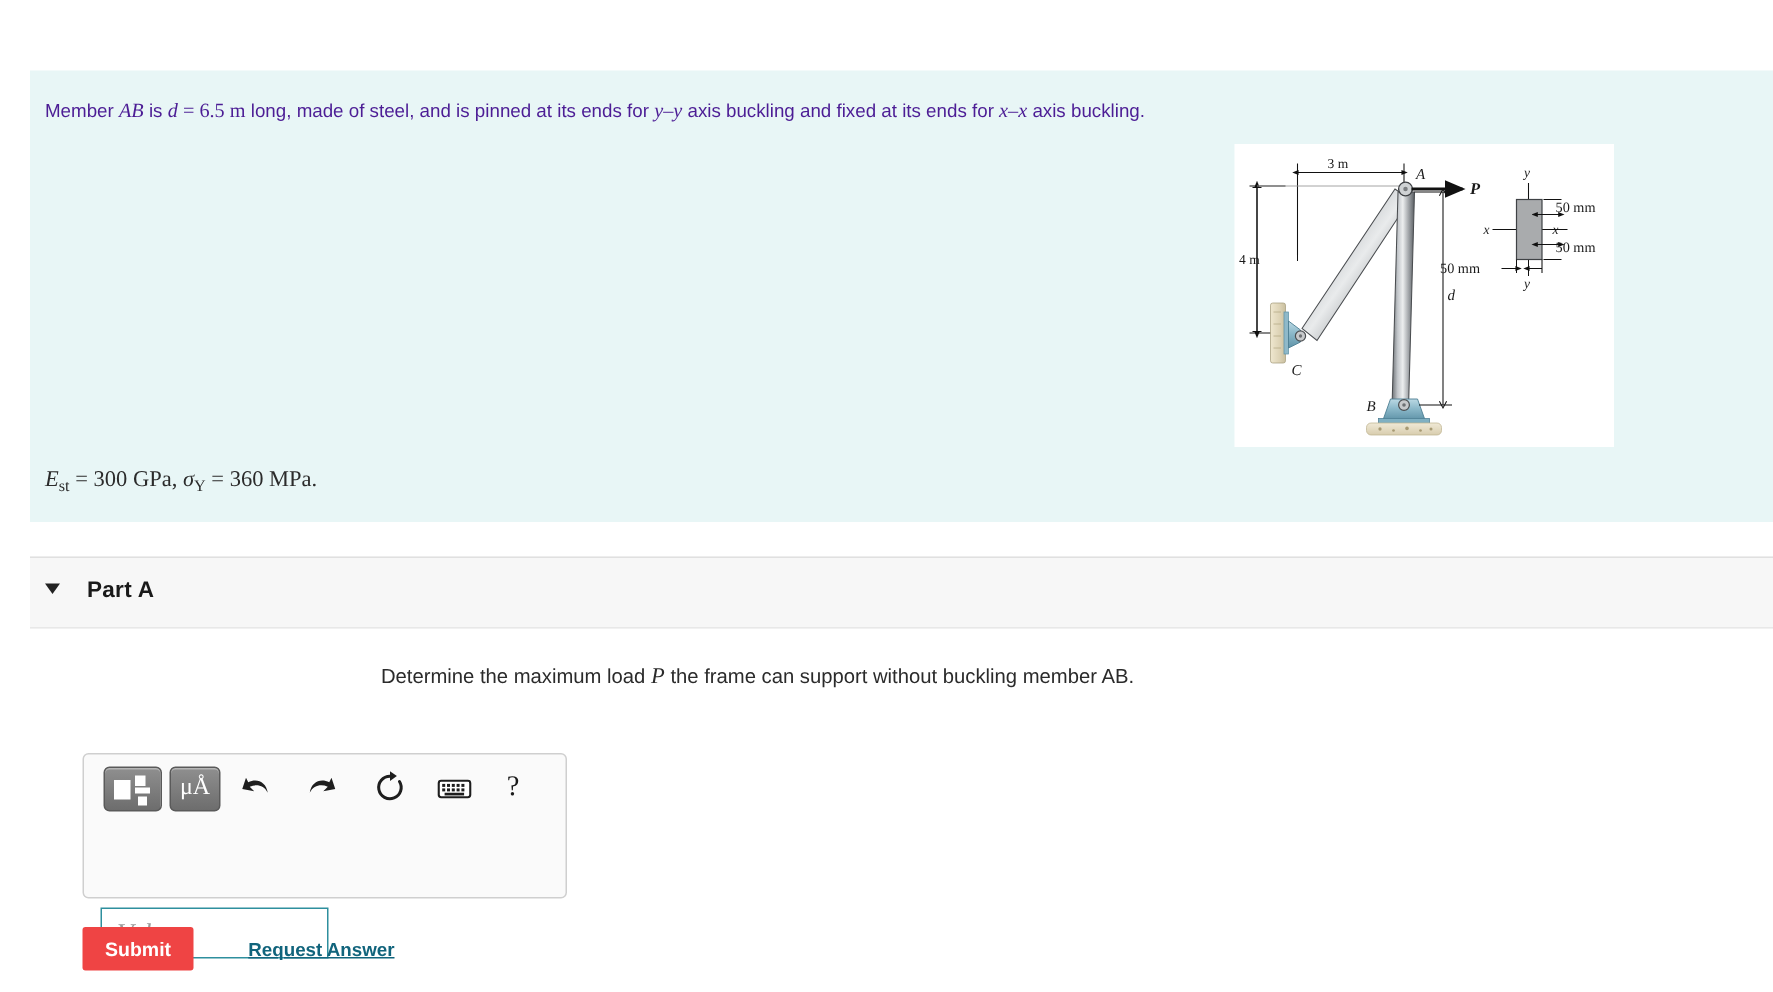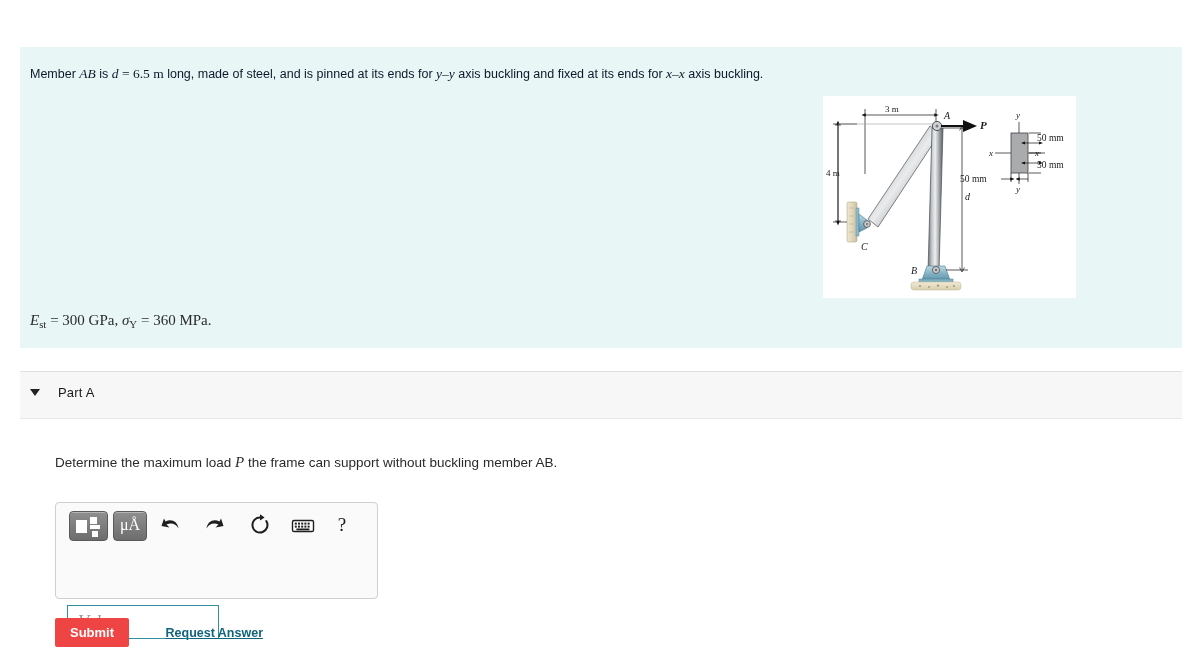--- a/index.html
+++ b/index.html
@@ -29,21 +29,21 @@
     background: #e8f6f6;
     box-sizing: border-box;
   }
   .problem-text {
     position: absolute;
     left: 10px;
     top: 18px;
     width: 800px;
     font-size: 13.5px;
     line-height: 18px;
-    color: #0f172a;
+    color: #4c1d95;
     font-family: "Liberation Serif", serif;
   }
   .problem-text .sans { font-family: "Liberation Sans", sans-serif; font-size: 12.5px; }
   .mathit { font-family: "Liberation Serif", serif; font-style: italic; }
   .mathrm { font-family: "Liberation Serif", serif; font-style: normal; }
   .sub { font-size: 0.72em; vertical-align: -0.28em; font-style: normal; }
 
   .material-line {
     position: absolute;
     left: 10px;
@@ -83,28 +83,28 @@
     width: 0; height: 0;
     border-left: 5.5px solid transparent;
     border-right: 5.5px solid transparent;
     border-top: 7px solid #222222;
     cursor: pointer;
   }
   .part-label {
     position: absolute;
     left: 38px;
     top: 13px;
-    font-size: 13px;
-    font-weight: normal;
+    font-size: 15px;
+    font-weight: bold;
     color: #1a1a1a;
     letter-spacing: .2px;
   }
 
   
-  .question-body { position: absolute; left: 55px; top: 453px; width: 900px; }
+  .question-body { position: absolute; left: 55px; top: 442px; width: 900px; text-align: center; }
   .q-line1 {
     font-size: 13.5px;
     color: #2b2b2b;
     line-height: 18px;
     margin-bottom: 11px;
   }
   .q-line2 {
     font-size: 13.5px;
     font-weight: bold;
     color: #1a1a1a;

